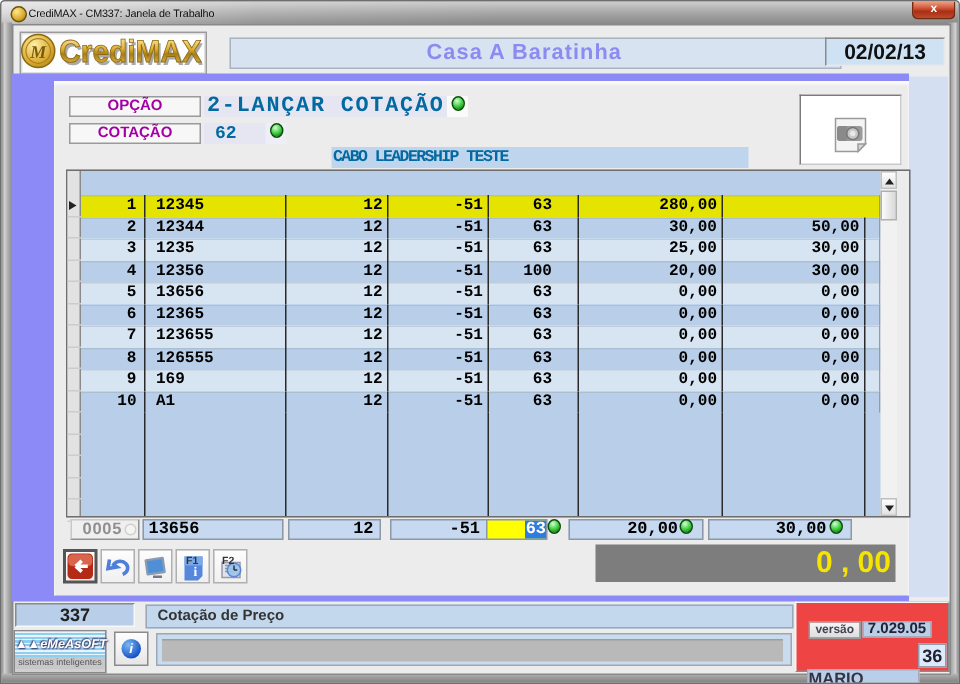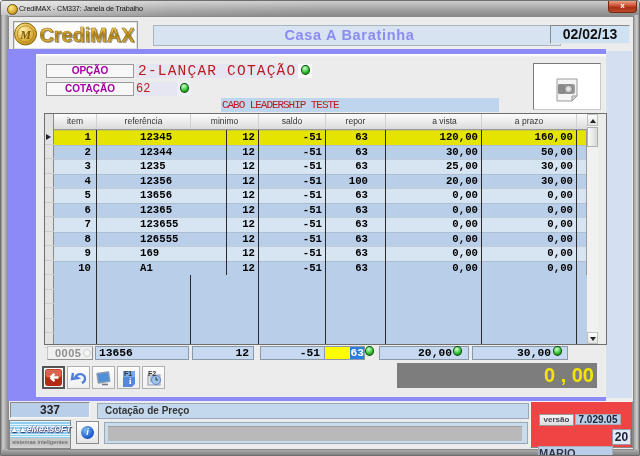--- a/index.html
+++ b/index.html
@@ -18,41 +18,41 @@
 #titlebox{position:absolute;left:144px;top:8px;width:408px;height:21px;background:#d7e3f0;border:1px solid #a8b4c0;box-sizing:border-box;
  color:#8a8cf2;font-weight:bold;font-size:14.5px;text-align:center;line-height:19px;padding-right:15px;letter-spacing:0.7px;}
 #datebox{position:absolute;left:541px;top:8px;width:80px;height:19px;background:#cfe2f4;border:1px solid;border-color:#8a8a8a #e8e8e8 #e8e8e8 #8a8a8a;box-sizing:border-box;
  color:#111;font-weight:bold;font-size:14px;text-align:center;line-height:17px;}
 #purplepanel{position:absolute;left:-1px;top:32px;width:598px;height:350px;background:#8b8af6;}
 #bluestrip{position:absolute;left:597px;top:34px;width:26px;height:347px;background:#d4e0f2;}
 #workspace{position:absolute;left:27px;top:37px;width:570px;height:343px;background:#ececec;box-shadow:inset 0 2px 2px rgba(255,255,255,0.9);}
 
 .lbox{position:absolute;left:10px;width:88px;height:14px;background:#f7f7f7;border:1px solid #9a9a9a;box-sizing:border-box;
  color:#a300a3;font-weight:bold;font-size:10px;text-align:center;line-height:12px;}
-.fld{position:absolute;height:14px;box-sizing:border-box;font-family:"Liberation Mono",monospace;font-weight:normal;font-size:13px;line-height:14px;color:#b91c1c;}
+.fld{position:absolute;height:14px;box-sizing:border-box;font-family:"Liberation Mono",monospace;font-weight:bold;font-size:13px;line-height:14px;color:#0369a1;}
 .led{display:inline-block;width:9px;height:10px;border-radius:50%;
  background:radial-gradient(circle at 38% 28%,#d2ffd2,#4ed44e 45%,#149114 80%,#0a5a0a);border:1px solid #0a4d0a;box-sizing:border-box;vertical-align:middle;}
 #opcao{top:10px;}
 #f_opcao{left:100px;top:10px;width:165px;background:#e6e6f2;padding-left:2px;font-size:14.5px;letter-spacing:1.2px;}
 #f_opcao_led{position:absolute;left:262px;top:10px;width:14px;height:14px;background:#fafafa;text-align:center;line-height:10px;}
 #cotacao{top:28px;}
-#f_cot{left:100px;top:28px;width:45px;background:#e6e6f2;text-align:left;padding-right:16px;font-size:12px;}
+#f_cot{left:100px;top:28px;width:45px;background:#e6e6f2;text-align:center;padding-right:16px;font-size:12px;}
 #f_cot_led{position:absolute;left:141px;top:28px;width:14px;height:14px;background:#eeeef6;text-align:center;line-height:10px;}
 #f_num{left:172px;top:28px;width:106px;background:#c9dbf0;padding-left:2px;font-size:11px;letter-spacing:-1.05px;}
 #f_cabo{left:185px;top:44px;width:278px;background:#bed5ed;padding-left:1px;font-size:11px;letter-spacing:-1.05px;}
 #photobox{position:absolute;left:497px;top:9px;width:66px;height:45px;background:#fff;border:1px solid;border-color:#7a7a7a #c9c9c9 #c9c9c9 #7a7a7a;}
 
 #grid{position:absolute;left:8px;top:59px;width:563px;height:232px;border:1px solid #6e6e6e;background:#b9cfe9;box-sizing:border-box;}
 #gutter{position:absolute;left:0;top:0;width:9px;height:230px;background:#e2e2e2;border-right:1px solid #8a8a8a;box-sizing:border-box;}
 #ghead{position:absolute;left:9px;top:0;width:539px;height:16px;background:linear-gradient(#fcfcfc,#e9e9e9 60%,#dadada);border-bottom:1px solid #9a9a9a;box-sizing:border-box;}
 .hc{position:absolute;top:0;height:15px;border-right:1px solid #d0d0d0;color:#333;font-size:8.5px;text-align:center;line-height:15px;box-sizing:border-box;}
 .grow{position:absolute;left:9px;width:539px;height:14.5px;box-shadow:inset 0 1px 0 rgba(150,160,170,0.35);font-family:"Liberation Mono",monospace;font-weight:bold;font-size:10.7px;line-height:14.5px;color:#000;}
 .gc{position:absolute;top:0;height:14.5px;border-right:1px solid #2a2a2a;box-sizing:border-box;white-space:pre;}
 .num{text-align:right;padding-right:3px;}
-.ref{padding-left:7px;margin-left:36px;}
+.ref{padding-left:7px;}
 #vscroll{position:absolute;left:542px;top:0;width:11px;height:230px;background:#f1f1f1;box-sizing:border-box;}
 #rfill{position:absolute;left:553px;top:0;width:8px;height:230px;background:#ececec;}
 .sbtn{position:absolute;left:0px;width:11px;height:12px;background:linear-gradient(#fefefe,#e2e2e2);border:1px solid #c0c0c0;box-sizing:border-box;color:#333;font-size:6px;text-align:center;line-height:10px;}
 #sthumb{position:absolute;left:0px;top:13px;width:11px;height:20px;background:linear-gradient(90deg,#fbfbfb,#d8d8d8);border:1px solid #b0b0b0;box-sizing:border-box;}
 
 .erow{position:absolute;top:292px;height:14px;box-sizing:border-box;font-family:"Liberation Mono",monospace;font-weight:bold;font-size:11.3px;line-height:13px;border:1px solid #8a98a8;}
 
 .tb{position:absolute;top:312px;width:23px;height:23px;background:linear-gradient(#fdfdfd,#f0f0f0);border:1px solid #b0b0b0;box-sizing:border-box;}
 #totalbox{position:absolute;left:361px;top:309px;width:200px;height:25px;background:#7d7d7d;color:#f5e400;
  font-family:"Liberation Sans",sans-serif;font-weight:bold;font-size:20px;text-align:right;line-height:24px;padding-right:3px;box-sizing:border-box;}
@@ -134,37 +134,27 @@
             <path d="M21 18 l-5 5 v-5 z" fill="#d8d8d8" stroke="#9a9a9a"></path>
             <rect x="2" y="6" width="17" height="10" rx="2" fill="#9a9a9a"></rect>
             <rect x="2" y="6" width="7" height="10" rx="2" fill="#8a8a8a"></rect>
             <circle cx="12.5" cy="11" r="4" fill="#c8c8c8" stroke="#777"></circle>
             <circle cx="12.5" cy="11" r="1.8" fill="#e8e8e8"></circle>
           </g>
         </svg>
       </div>
       <div id="grid">
           <div id="gutter"></div>
-          <div id="ghead">
-            <div class="hc" style="left:0px;width:43px;">item</div>
-            <div class="hc" style="left:43px;width:94px;">referência</div>
-            <div class="hc" style="left:137px;width:68px;">minimo</div>
-            <div class="hc" style="left:205px;width:67px;">saldo</div>
-            <div class="hc" style="left:272px;width:60px;">repor</div>
-            <div class="hc" style="left:332px;width:96px;text-indent:22px;">a vista</div>
-            <div class="hc" style="left:428px;width:95px;">a prazo</div>
-          </div>
           <div class="grow" style="top:16px;background:#e4e400;">
             <div class="gc num" style="left:0px;width:43px;padding-right:5px;">1</div>
             <div class="gc ref" style="left:43px;width:94px;">12345</div>
             <div class="gc num" style="left:137px;width:68px;">12</div>
             <div class="gc num" style="left:205px;width:67px;">-51</div>
             <div class="gc num" style="left:272px;width:60px;padding-right:17px;">63</div>
-            <div class="gc num" style="left:332px;width:96px;">120,00</div>
-            <div class="gc num" style="left:428px;width:95px;">160,00</div>
+            <div class="gc num" style="left:332px;width:96px;">280,00</div>
             <div class="gc" style="left:523px;width:10px;border-right:1px solid #9a9a9a;"></div>
           </div>
           <div class="grow" style="top:30.5px;background:#b9cfe9;">
             <div class="gc num" style="left:0px;width:43px;padding-right:5px;">2</div>
             <div class="gc ref" style="left:43px;width:94px;">12344</div>
             <div class="gc num" style="left:137px;width:68px;">12</div>
             <div class="gc num" style="left:205px;width:67px;">-51</div>
             <div class="gc num" style="left:272px;width:60px;padding-right:17px;">63</div>
             <div class="gc num" style="left:332px;width:96px;">30,00</div>
             <div class="gc num" style="left:428px;width:95px;">50,00</div>
@@ -340,16 +330,16 @@
     <div id="stinfo">
         <div class="cir">i</div>
       </div>
     <div id="stbar">
         <div id="stbarin"></div>
       </div>
     <div id="strt">
       <div id="vlab">versão</div>
         <div id="vval">7.029.05</div>
       <div id="uval">MARIO</div>
-        <div id="uid">20</div>
+        <div id="uid">36</div>
     </div>
   </div>
 </div>
 
 </body></html>

